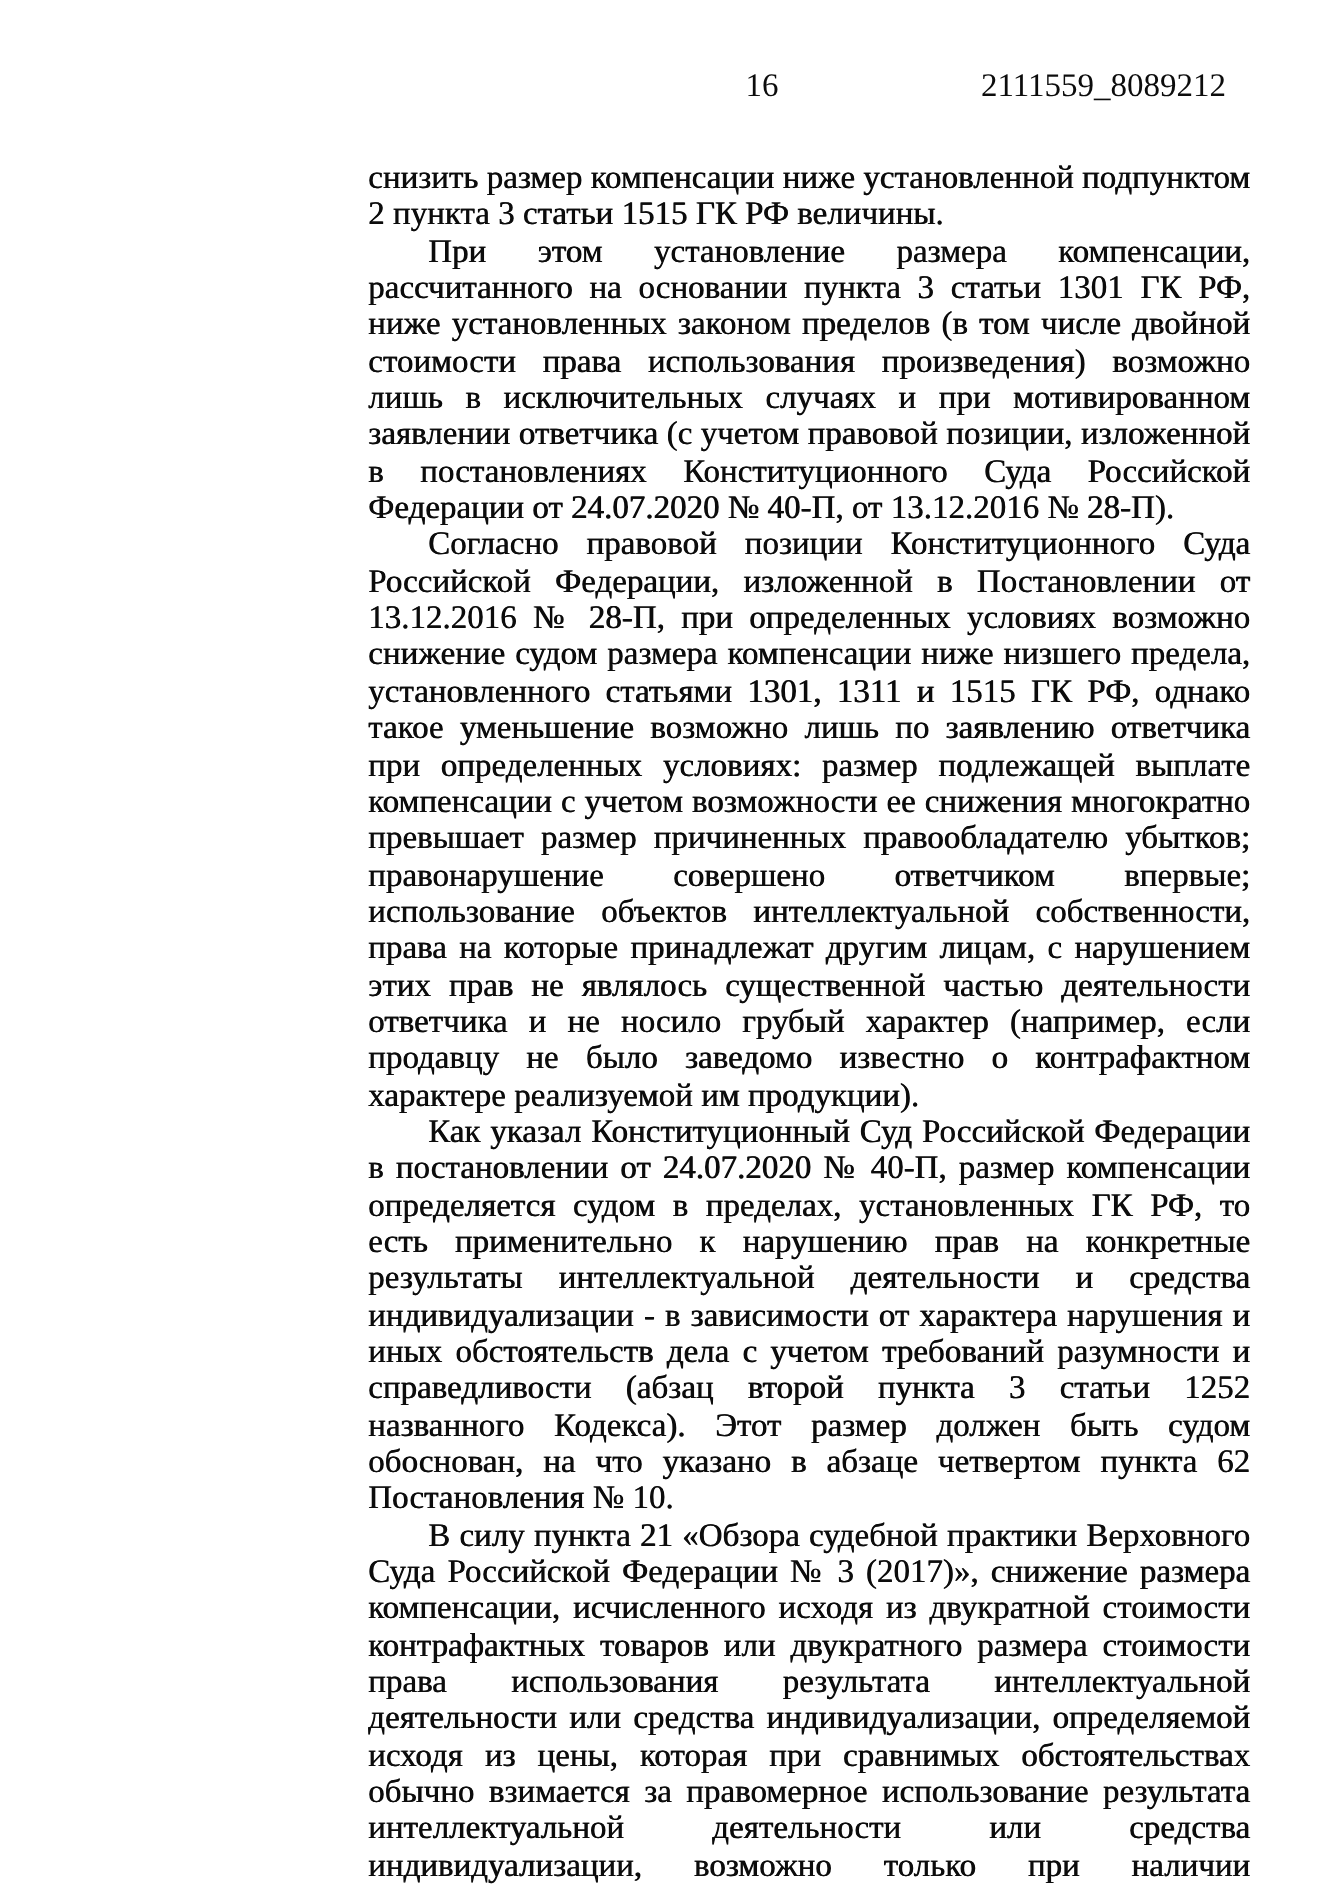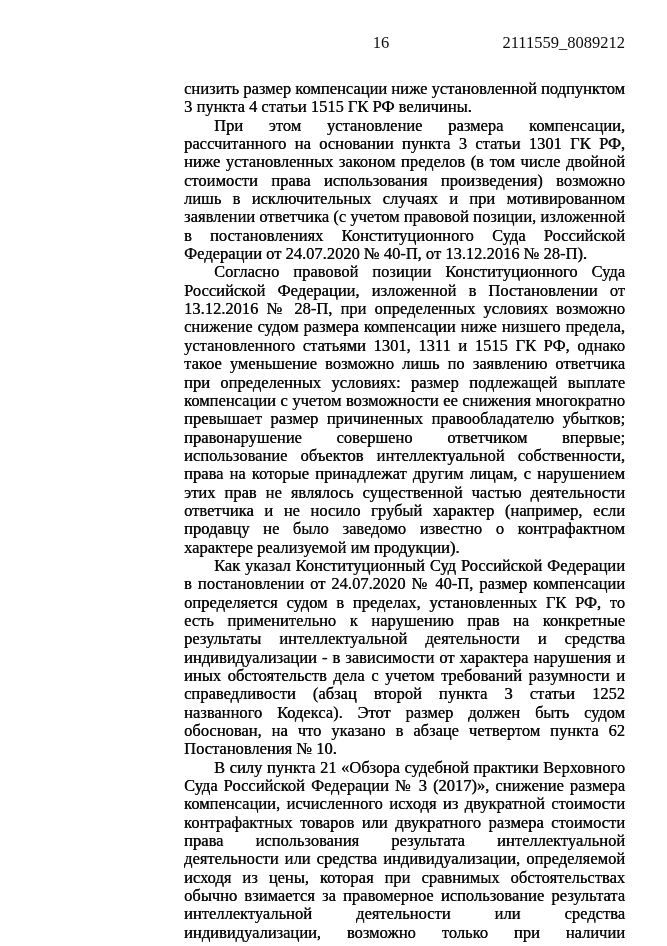--- a/index.html
+++ b/index.html
@@ -26,21 +26,21 @@
     font-size:16.5px;
     line-height:18px;
   }
   .page-number{
     position:absolute;
     left:50%;
     transform:translateX(-50%);
   }
   .doc-code{
     position:absolute;
-    right:0;
+    right:12px;
     margin-left:48px;
   }
   .doc-body{
     position:absolute;
     top:80px;left:90px;width:535px;
     font-size:16.5px;
     line-height:18.35px;
     text-align:justify;
     text-shadow:0.3px 0 0 currentColor; 
   }
@@ -56,20 +56,20 @@
 <body>
 
 <div class="page">
 
   <div class="page-header">
     <span class="page-number">16</span>
     <span class="doc-code">2111559_8089212</span>
   </div>
 
   <div class="doc-body">
-    <p class="no-indent">снизить размер компенсации ниже установленной подпунктом 3 пункта 4 статьи 1515 ГК РФ величины.</p>
+    <p class="no-indent">снизить размер компенсации ниже установленной подпунктом 2 пункта 3 статьи 1515 ГК РФ величины.</p>
     <p>При этом установление размера компенсации, рассчитанного на основании пункта 3 статьи 1301 ГК РФ, ниже установленных законом пределов (в том числе двойной стоимости права использования произведения) возможно лишь в исключительных случаях и при мотивированном заявлении ответчика (с учетом правовой позиции, изложенной в постановлениях Конституционного Суда Российской Федерации от 24.07.2020 № 40-П, от 13.12.2016 № 28-П).</p>
     <p>Согласно правовой позиции Конституционного Суда Российской Федерации, изложенной в Постановлении от 13.12.2016 № 28-П, при определенных условиях возможно снижение судом размера компенсации ниже низшего предела, установленного статьями 1301, 1311 и 1515 ГК РФ, однако такое уменьшение возможно лишь по заявлению ответчика при определенных условиях: размер подлежащей выплате компенсации с учетом возможности ее снижения многократно превышает размер причиненных правообладателю убытков; правонарушение совершено ответчиком впервые; использование объектов интеллектуальной собственности, права на которые принадлежат другим лицам, с нарушением этих прав не являлось существенной частью деятельности ответчика и не носило грубый характер (например, если продавцу не было заведомо известно о контрафактном характере реализуемой им продукции).</p>
     <p>Как указал Конституционный Суд Российской Федерации в постановлении от 24.07.2020 № 40-П, размер компенсации определяется судом в пределах, установленных ГК РФ, то есть применительно к нарушению прав на конкретные результаты интеллектуальной деятельности и средства индивидуализации - в зависимости от характера нарушения и иных обстоятельств дела с учетом требований разумности и справедливости (абзац второй пункта 3 статьи 1252 названного Кодекса). Этот размер должен быть судом обоснован, на что указано в абзаце четвертом пункта 62 Постановления № 10.</p>
     <p>В силу пункта 21 «Обзора судебной практики Верховного Суда Российской Федерации № 3 (2017)», снижение размера компенсации, исчисленного исходя из двукратной стоимости контрафактных товаров или двукратного размера стоимости права использования результата интеллектуальной деятельности или средства индивидуализации, определяемой исходя из цены, которая при сравнимых обстоятельствах обычно взимается за правомерное использование результата интеллектуальной деятельности или средства индивидуализации, возможно только при наличии мотивированного заявления ответчика, подтвержденного соответствующими доказательствами.</p>
   </div>
 
 </div>
 
 </body></html>

